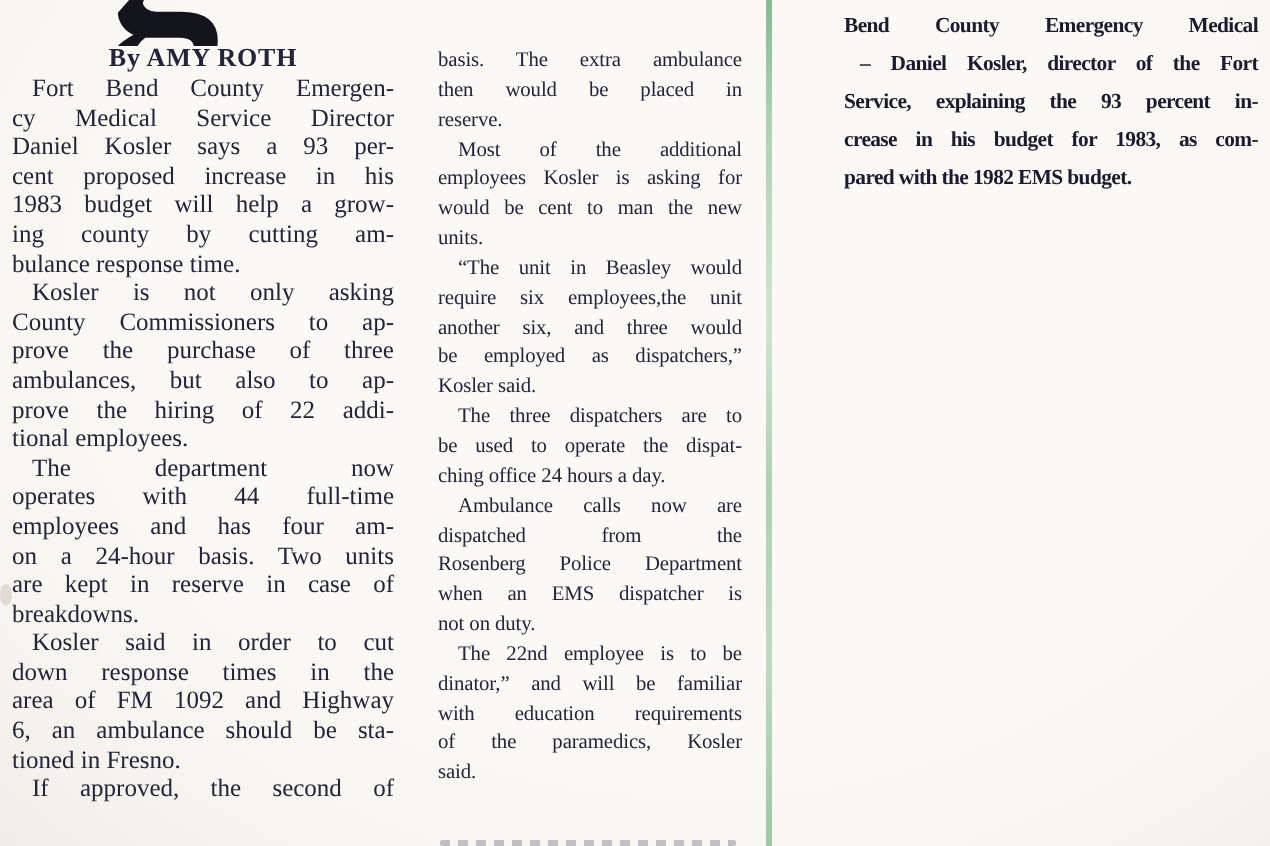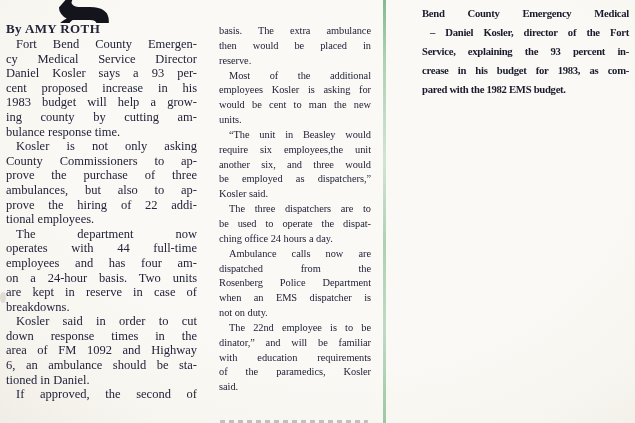--- a/index.html
+++ b/index.html
@@ -14,21 +14,21 @@
   }
   
   .gfrag{position:absolute; left:54px; top:0; width:62px; height:23px; overflow:hidden;}
   .gfrag span{
     position:absolute; left:0; top:-86px; line-height:1;
     font:bold 112px "Liberation Serif","DejaVu Serif",serif; color:#14141d;
   }
   
   .byline{
     position:absolute; left:6px; top:21px; width:191px;
-    font-weight:bold; font-size:13px; text-align:left; letter-spacing:.4px;
+    font-weight:bold; font-size:13px; text-align:center; letter-spacing:.4px;
   }
   .col{position:absolute;}
   .col1{left:6px;  top:37px; width:191px; font-size:12.5px;}
   .col1 .ln{line-height:14.6px; height:14.6px;}
   .col2{left:219px; top:24px; width:152px; font-size:10.4px; letter-spacing:-0.05px;}
   .col2 .ln{line-height:14.85px; height:14.85px;}
   .ln{
     text-align:justify; text-align-last:justify; text-justify:inter-word;
     overflow:visible;
   }
@@ -88,21 +88,21 @@
       <div class="ln in">The department now</div>
       <div class="ln">operates with 44 full-time</div>
       <div class="ln">employees and has four am-</div>
       <div class="ln">on a 24-hour basis. Two units</div>
       <div class="ln">are kept in reserve in case of</div>
       <div class="ln pe">breakdowns.</div>
       <div class="ln in">Kosler said in order to cut</div>
       <div class="ln">down response times in the</div>
       <div class="ln">area of FM 1092 and Highway</div>
       <div class="ln">6, an ambulance should be sta-</div>
-      <div class="ln pe">tioned in Daniel.</div>
+      <div class="ln pe">tioned in Fresno.</div>
       <div class="ln in">If approved, the second of</div>
     </div>
 
   <div class="col col2">
 
   <div class="ln">basis. The extra ambulance</div>
       <div class="ln">then would be placed in</div>
       <div class="ln pe">reserve.</div>
       <div class="ln in">Most of the additional</div>
       <div class="ln">employees Kosler is asking for</div>

